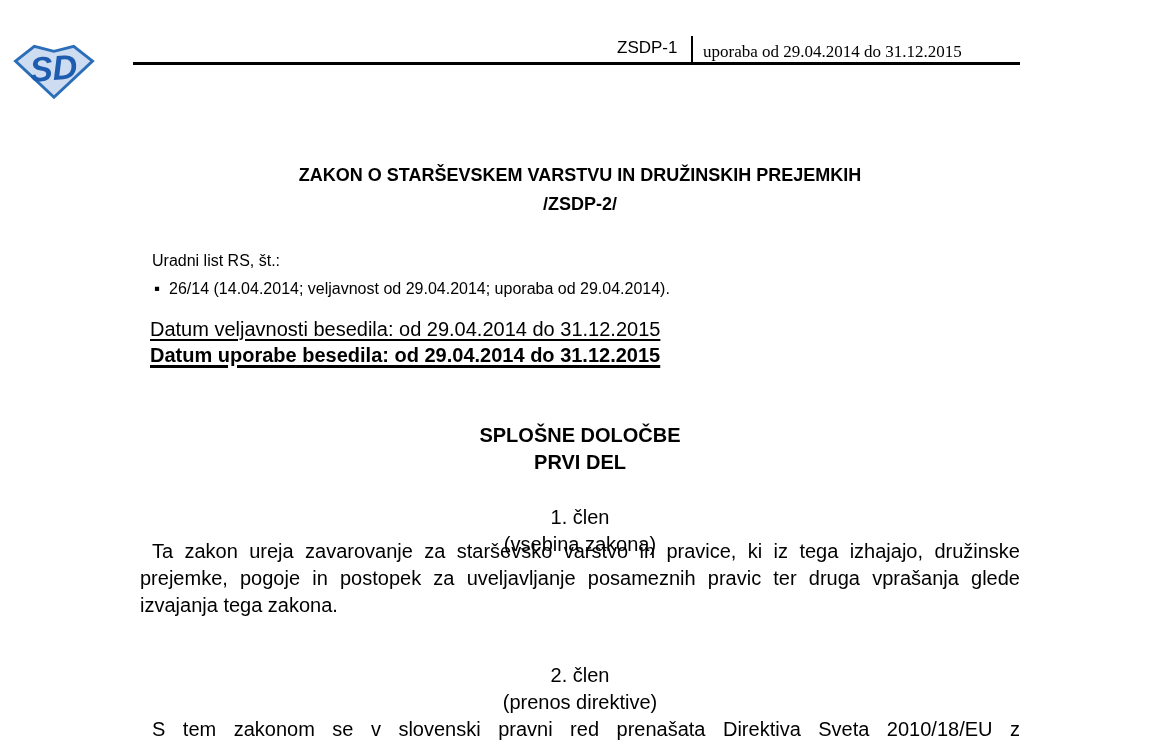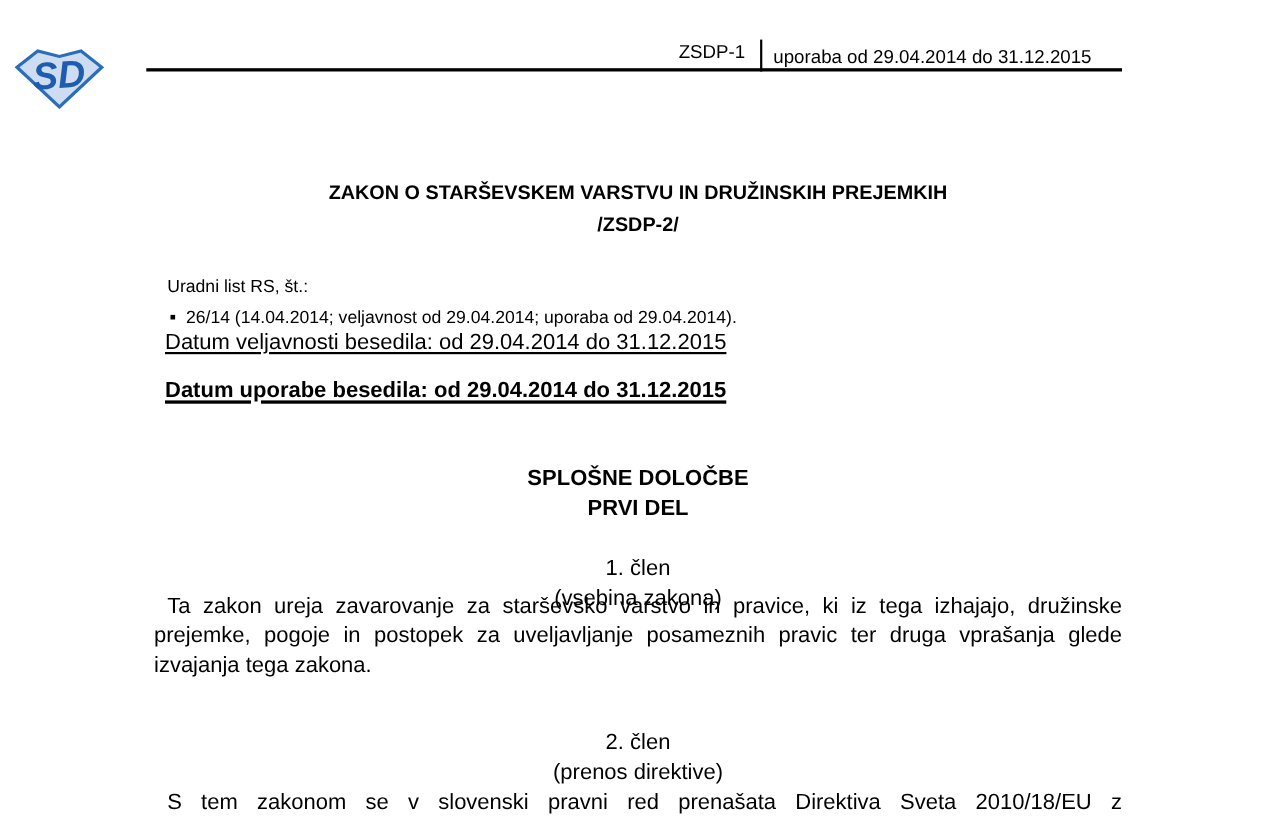--- a/index.html
+++ b/index.html
@@ -29,20 +29,21 @@
   }
   .hdr-sep {
     left: 691px; top: 36px;
     width: 2px; height: 29px;
     background: #000;
   }
   .hdr-val {
     left: 703px; top: 42px;
     font-size: 17px;
     white-space: nowrap;
+    font-family: Liberation Serif, serif;
   }
   .hdr-rule {
     left: 133px; top: 62px;
     width: 887px; height: 3px;
     background: #000;
   }
 
   
   .col {
     left: 140px;
@@ -72,21 +73,21 @@
   }
   .bullet { font-size: 17px; }
 
   .datum {
     left: 150px;
     white-space: nowrap;
     text-decoration: underline;
     text-decoration-thickness: 2px;
     text-underline-offset: 3px;
   }
-  .datum-1 { top: 298px; }
+  .datum-1 { top: 316px; }
   .datum-2 {
     top: 342px;
     font-weight: bold;
     text-decoration-thickness: 3px;
   }
 
   .part-heading {
     top: 422px;
     font-weight: bold;
     text-align: center;

